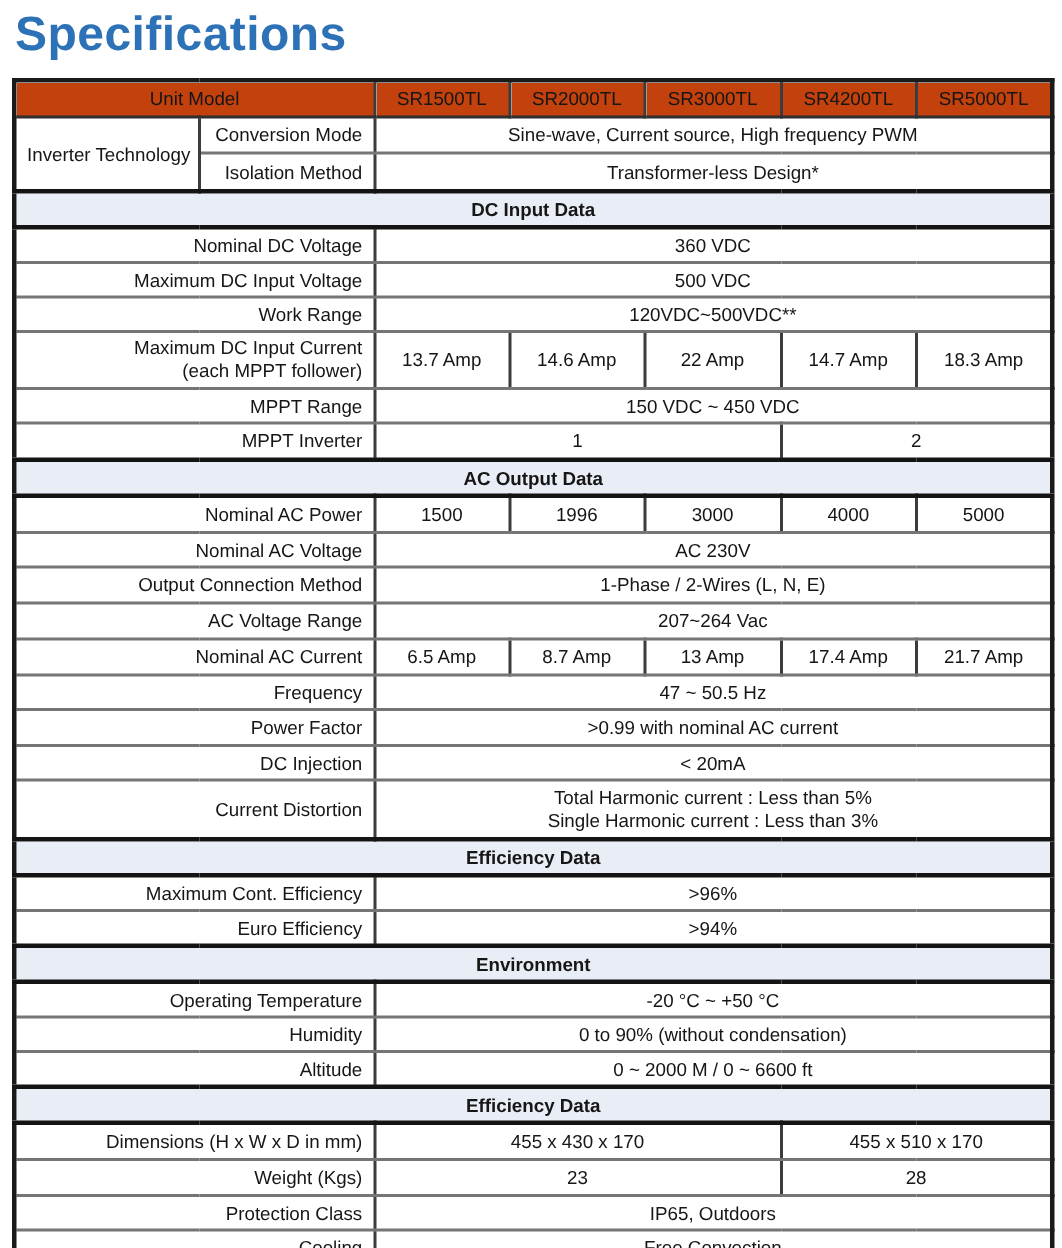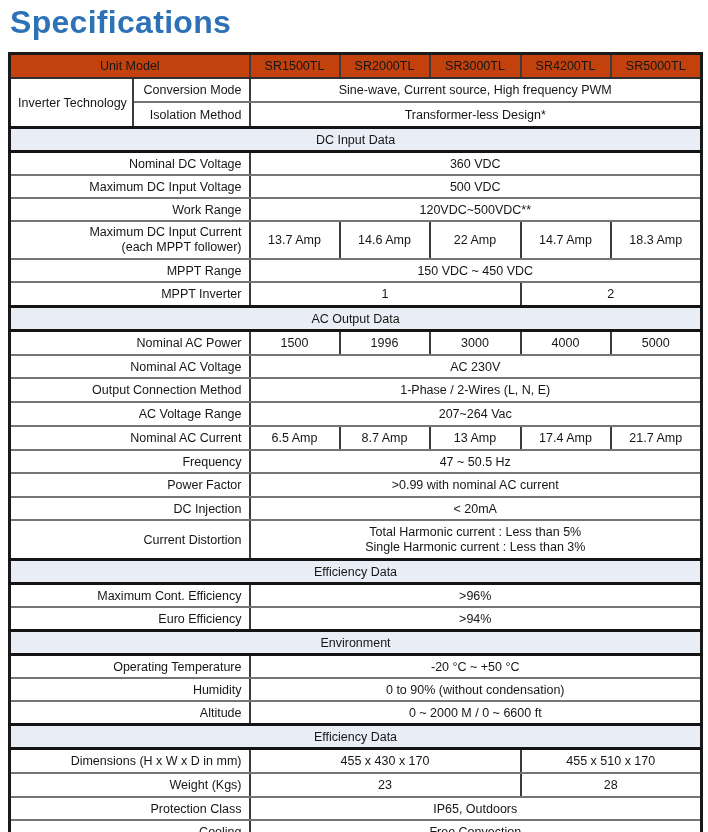--- a/index.html
+++ b/index.html
@@ -32,20 +32,21 @@
   td.val{text-align:center;padding:0 0;}
   tr.models td{
     background:#c2410c;text-align:center;
     border-top:1px solid #be185d;border-bottom:2px solid #2f2f2f;
     height:22px;
   }
   tr.band td{
     background:#e9edf5;text-align:center;
     border-top:3px solid #141414;border-bottom:3px solid #141414;
     height:21px;
+    font-weight:bold;
   }
   tr.h22 td{height:22px;}
   tr.h23 td{height:23px;}
   tr.tall36 td{height:36px;}
   tr.tall37 td{height:37px;}
   .two-line div{line-height:15px;}
   .two-line{white-space:normal;}
 </style>
 </head>
 <body>

